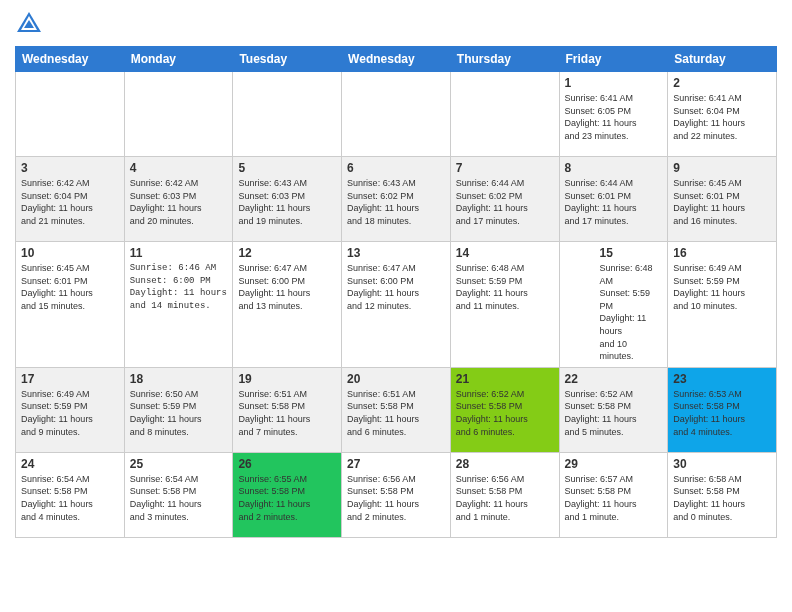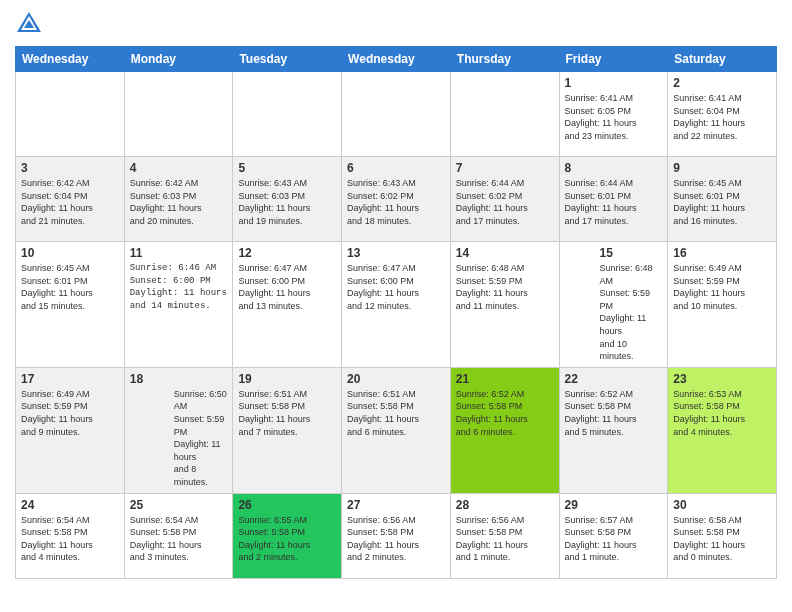--- a/index.html
+++ b/index.html
@@ -262,21 +262,21 @@
         <tr>
           <td style="background: rgb(240, 240, 240);">
             <span class="day-number">17</span>
             <div class="day-info" style="white-space: pre-line;">Sunrise: 6:49 AM
 Sunset: 5:59 PM
 Daylight: 11 hours
 and 9 minutes.</div>
           </td>
           <td style="background: rgb(240, 240, 240);">
             <span class="day-number">18</span>
-            <div class="day-info" style="white-space: pre-line; margin-left: 44px;">Sunrise: 6:50 AM
+            <div class="day-info" style="white-space: pre-line;">Sunrise: 6:50 AM
 Sunset: 5:59 PM
 Daylight: 11 hours
 and 8 minutes.</div>
           </td>
           <td style="background: rgb(240, 240, 240);">
             <span class="day-number">19</span>
             <div class="day-info" style="white-space: pre-line;">Sunrise: 6:51 AM
 Sunset: 5:58 PM
 Daylight: 11 hours
 and 7 minutes.</div>
@@ -295,21 +295,21 @@
 Daylight: 11 hours
 and 6 minutes.</div>
           </td>
           <td style="background: rgb(240, 240, 240);">
             <span class="day-number">22</span>
             <div class="day-info" style="white-space: pre-line;">Sunrise: 6:52 AM
 Sunset: 5:58 PM
 Daylight: 11 hours
 and 5 minutes.</div>
           </td>
-          <td style="background: #bef264;">
+          <td style="background: #0ea5e9;">
             <span class="day-number">23</span>
             <div class="day-info" style="white-space: pre-line;">Sunrise: 6:53 AM
 Sunset: 5:58 PM
 Daylight: 11 hours
 and 4 minutes.</div>
           </td>
         </tr>
         <tr>
           <td style="background: rgb(255, 255, 255);">
             <span class="day-number">24</span>

